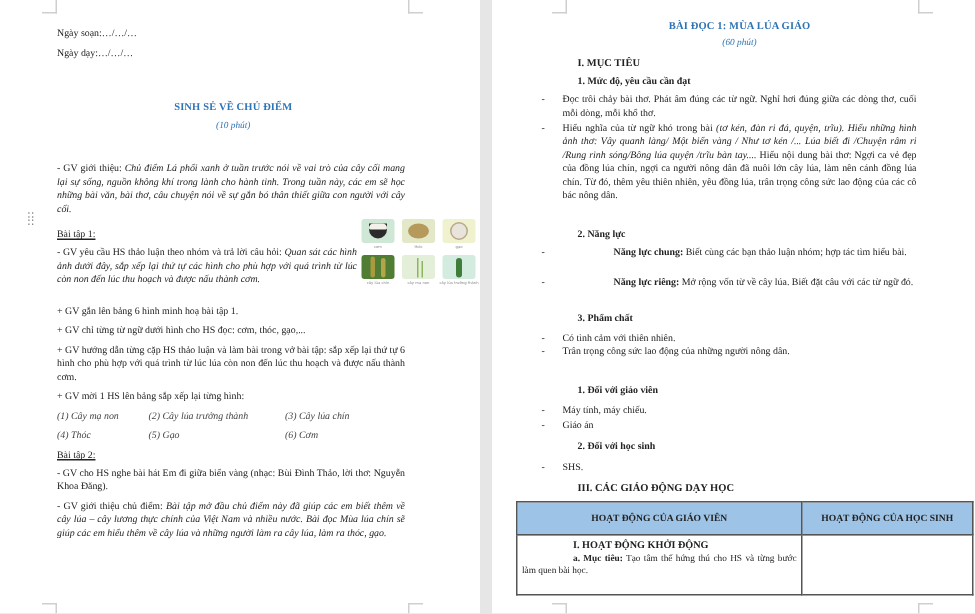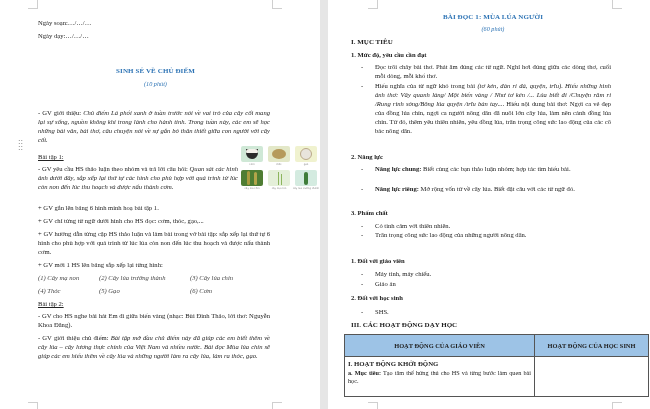--- a/index.html
+++ b/index.html
@@ -4,21 +4,21 @@
 <style>
   * { box-sizing: border-box; margin: 0; padding: 0; }
   html, body { width: 650px; height: 409px; overflow: hidden; background: #e6e6e6; }
   body { font-family: "Liberation Serif", "DejaVu Serif", serif; color: #222; position: relative; }
   .page { position: absolute; top: 0; background: #fff; height: 409px; overflow: hidden; }
   #page-left { left: 0; width: 320px; }
   #page-right { left: 328px; width: 322px; }
   .crop { position: absolute; border-color: #cfcfcf; border-style: solid; width: 10px; height: 10px; }
   .p { position: absolute; font-size: 6.6px; line-height: 9.1px; text-align: justify; }
   .it { font-style: italic; }
-  .b { font-weight: bold; }
+  .b { font-weight: bold; margin-left: 34px; }
   .u { text-decoration: underline; }
   .blue { color: #2e74b5; }
   .center { text-align: center; }
   .title { font-weight: bold; font-size: 7px; letter-spacing: 0.1px; }
   .drag-handle { position: absolute; left: 18px; top: 143px; width: 6px; height: 10px; color: #888; font-size: 8px; line-height: 3px; font-family: "DejaVu Sans", sans-serif; }
   .imggrid { position: absolute; left: 241px; top: 146px; width: 78px; display: grid; grid-template-columns: repeat(3, 22px); column-gap: 5px; row-gap: 4px; }
   .imgcell { display: flex; flex-direction: column; align-items: center; }
   .thumb { width: 22px; height: 16px; border-radius: 2px; position: relative; overflow: hidden; }
   .cap { font-size: 2.5px; color: #888; margin-top: 1px; font-family: "DejaVu Sans", sans-serif; white-space: nowrap; }
   .dash { position: absolute; left: 0; }
@@ -114,21 +114,21 @@
     <span>- GV giới thiệu chủ điểm: </span><span class="it">Bài tập mở đầu chủ điểm này đã giúp các em biết thêm về cây lúa – cây lương thực chính của Việt Nam và nhiều nước. Bài đọc Mùa lúa chín sẽ giúp các em hiểu thêm về cây lúa và những người làm ra cây lúa, làm ra thóc, gạo.</span>
   </div>
 </div>
 
 <div class="page" id="page-right">
   <div class="crop" style="left:40px;top:-1px;border-width:0 1px 1px 0;"></div>
   <div class="crop" style="left:284px;top:-1px;border-width:0 0 1px 1px;"></div>
   <div class="crop" style="left:40px;top:402px;border-width:1px 1px 0 0;"></div>
   <div class="crop" style="left:284px;top:402px;border-width:1px 0 0 1px;"></div>
 
-  <div class="p title blue center" style="left:45px;width:240px;top:13px;">BÀI ĐỌC 1: MÙA LÚA NGƯỜI</div>
+  <div class="p title blue center" style="left:45px;width:240px;top:13px;">BÀI ĐỌC 1: MÙA LÚA GIÁO</div>
   <div class="p it blue center" style="left:45px;width:240px;top:24px;font-size:6.2px;">(60 phút)</div>
 
   <div class="p b" style="left:23px;top:38px;font-size:7px;">I. MỤC TIÊU</div>
   <div class="p b" style="left:23px;top:50px;">1. Mức độ, yêu cầu cần đạt</div>
 
   <div class="li" style="left:33px;width:250px;top:62px;">
     <span class="dash" style="left:0;">-</span>
     <div style="margin-left:14px;">Đọc trôi chảy bài thơ. Phát âm đúng các từ ngữ. Nghỉ hơi đúng giữa các dòng thơ, cuối mỗi dòng, mỗi khổ thơ.</div>
   </div>
   <div class="li" style="left:33px;width:250px;top:81px;">
@@ -167,21 +167,21 @@
     <span class="dash">-</span>
     <div style="margin-left:14px;">Giáo án</div>
   </div>
 
   <div class="p b" style="left:23px;top:293px;">2. Đối với học sinh</div>
   <div class="li" style="left:33px;width:250px;top:307px;">
     <span class="dash">-</span>
     <div style="margin-left:14px;">SHS.</div>
   </div>
 
-  <div class="p b" style="left:23px;top:321px;font-size:7px;">III. CÁC HOẠT ĐỘNG DẠY HỌC</div>
+  <div class="p b" style="left:23px;top:321px;font-size:7px;">III. CÁC GIÁO ĐỘNG DẠY HỌC</div>
 
   <table class="act" style="left:16px;top:334px;width:305px;">
     <tbody>
         <tr>
       <th style="width:190px;height:22px;">HOẠT ĐỘNG CỦA GIÁO VIÊN</th>
       <th>HOẠT ĐỘNG CỦA HỌC SINH</th>
     </tr>
     <tr>
       <td style="height:40px;">
         <div class="b" style="font-size:6.8px;line-height:10px;">I. HOẠT ĐỘNG KHỞI ĐỘNG</div>

